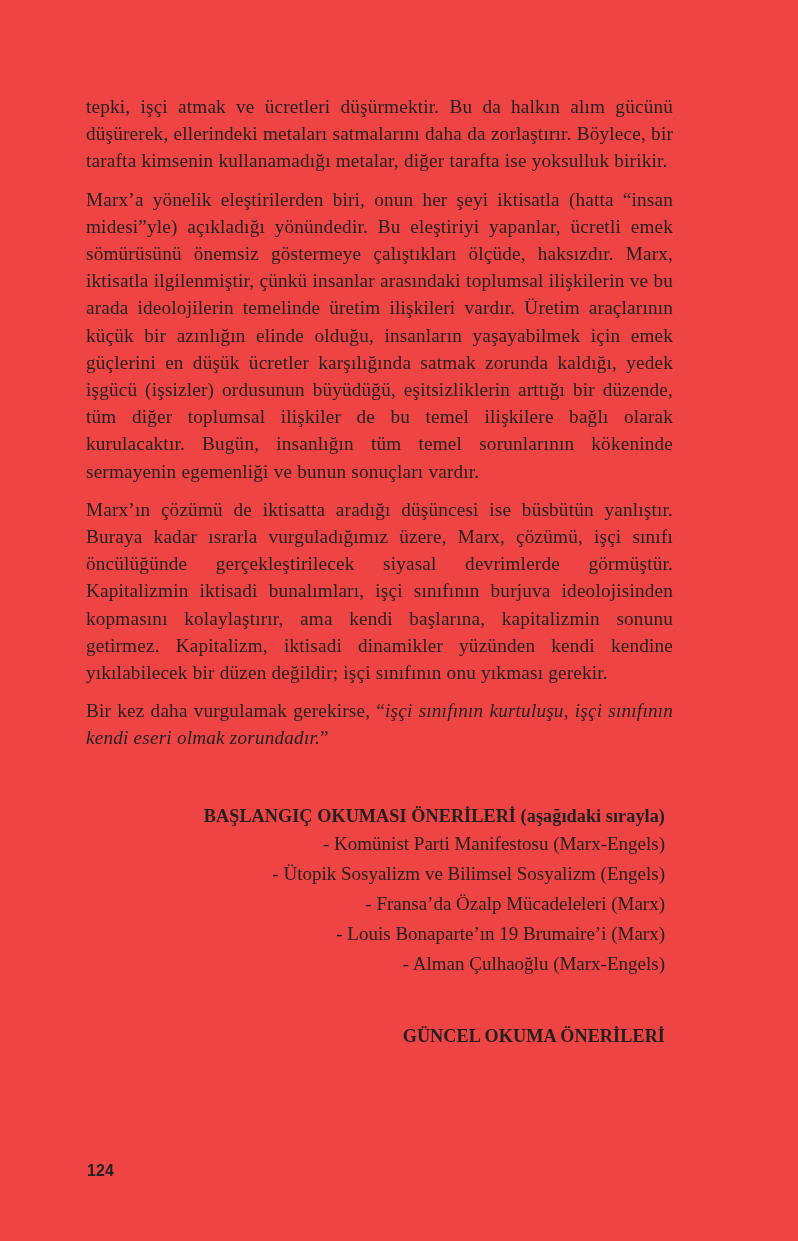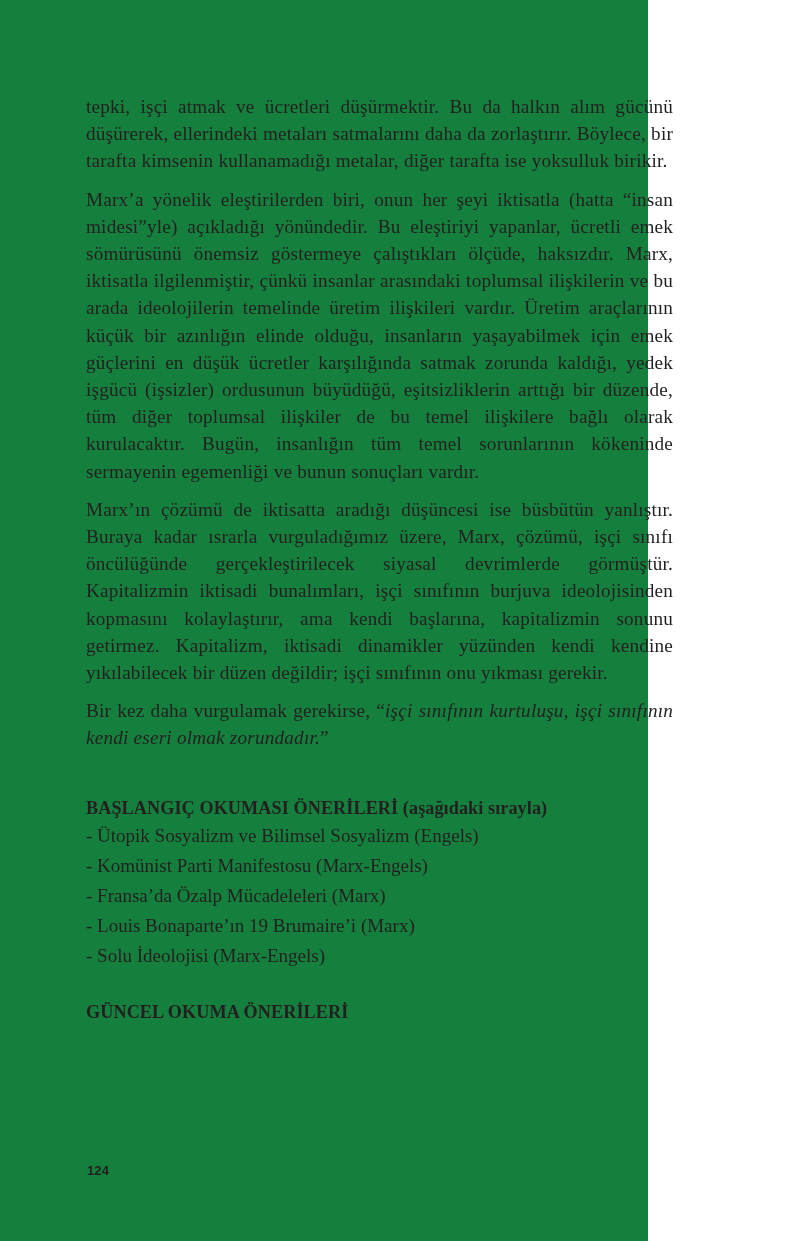--- a/index.html
+++ b/index.html
@@ -14,23 +14,23 @@
     position: relative;
     overflow: hidden;
     font-family: "Liberation Serif", "DejaVu Serif", serif;
     color: #231f20;
     -webkit-font-smoothing: antialiased;
   }
 
   .page {
     position: absolute;
     left: 0; top: 0;
-    width: 648px;
+    width: 798px;
     height: 1241px;
-    background: #15803d;
+    background: #ef4444;
   }
 
   .content {
     position: absolute;
     left: 86px;
     top: 93px;
     width: 587px;
   }
 
   p.body-par {
@@ -67,38 +67,39 @@
     padding: 0;
   }
 
   .reading-list li {
     font-size: 19px;
     line-height: 30px;
     white-space: nowrap;
   }
 
   .section-block {
-    margin: 0;
+    margin: 8px;
+    text-align: right;
   }
 
   .spacer-between-sections {
     height: 28px;
   }
 
   .spacer-par-to-heading {
     height: 28px;
   }
 
   .page-number {
     position: absolute;
     left: 87px;
     top: 1161px;
     font-family: "Liberation Sans", "DejaVu Sans", sans-serif;
     font-weight: bold;
-    font-size: 13px;
+    font-size: 16px;
     line-height: 20px;
     color: #231f20;
     letter-spacing: 0.01em;
   }
 </style>
 </head>
 <body>
 
 <div class="page">
 
@@ -108,25 +109,25 @@
     <p class="body-par">Marx’a yönelik eleştirilerden biri, onun her şeyi iktisatla (hatta “insan midesi”yle) açıkladığı yönündedir. Bu eleştiriyi yapanlar, ücretli emek sömürüsünü önemsiz göstermeye çalıştıkları ölçüde, haksızdır. Marx, iktisatla ilgilenmiştir, çünkü insanlar arasındaki toplumsal ilişkilerin ve bu arada ideolojilerin temelinde üretim ilişkileri vardır. Üretim araçlarının küçük bir azınlığın elinde olduğu, insanların yaşayabilmek için emek güçlerini en düşük ücretler karşılığında satmak zorunda kaldığı, yedek işgücü (işsizler) ordusunun büyüdüğü, eşitsizliklerin arttığı bir düzende, tüm diğer toplumsal ilişkiler de bu temel ilişkilere bağlı olarak kurulacaktır. Bugün, insanlığın tüm temel sorunlarının kökeninde sermayenin egemenliği ve bunun sonuçları vardır.</p>
     <p class="body-par">Marx’ın çözümü de iktisatta aradığı düşüncesi ise büsbütün yanlıştır. Buraya kadar ısrarla vurguladığımız üzere, Marx, çözümü, işçi sınıfı öncülüğünde gerçekleştirilecek siyasal devrimlerde görmüştür. Kapitalizmin iktisadi bunalımları, işçi sınıfının burjuva ideolojisinden kopmasını kolaylaştırır, ama kendi başlarına, kapitalizmin sonunu getirmez. Kapitalizm, iktisadi dinamikler yüzünden kendi kendine yıkılabilecek bir düzen değildir; işçi sınıfının onu yıkması gerekir.</p>
 
     <p class="body-par"><span>Bir kez daha vurgulamak gerekirse, “</span><span class="quote-italic">işçi sınıfının kurtuluşu, işçi sınıfının kendi eseri olmak zorundadır.</span><span>”</span></p>
 
     <div class="spacer-par-to-heading"></div>
 
     <div class="section-block">
       <p class="section-heading">BAŞLANGIÇ OKUMASI ÖNERİLERİ (aşağıdaki sırayla)</p>
       <ul class="reading-list">
+        <li>- Komünist Parti Manifestosu (Marx-Engels)</li>
         <li>- Ütopik Sosyalizm ve Bilimsel Sosyalizm (Engels)</li>
-        <li>- Komünist Parti Manifestosu (Marx-Engels)</li>
         <li>- Fransa’da Özalp Mücadeleleri (Marx)</li>
         <li>- Louis Bonaparte’ın 19 Brumaire’i (Marx)</li>
-        <li>- Solu İdeolojisi (Marx-Engels)</li>
+        <li>- Alman Çulhaoğlu (Marx-Engels)</li>
       </ul>
     </div>
 
     <div class="spacer-between-sections"></div>
 
     <div class="section-block">
       <p class="section-heading">GÜNCEL OKUMA ÖNERİLERİ</p>
     </div>
 
   </div>

